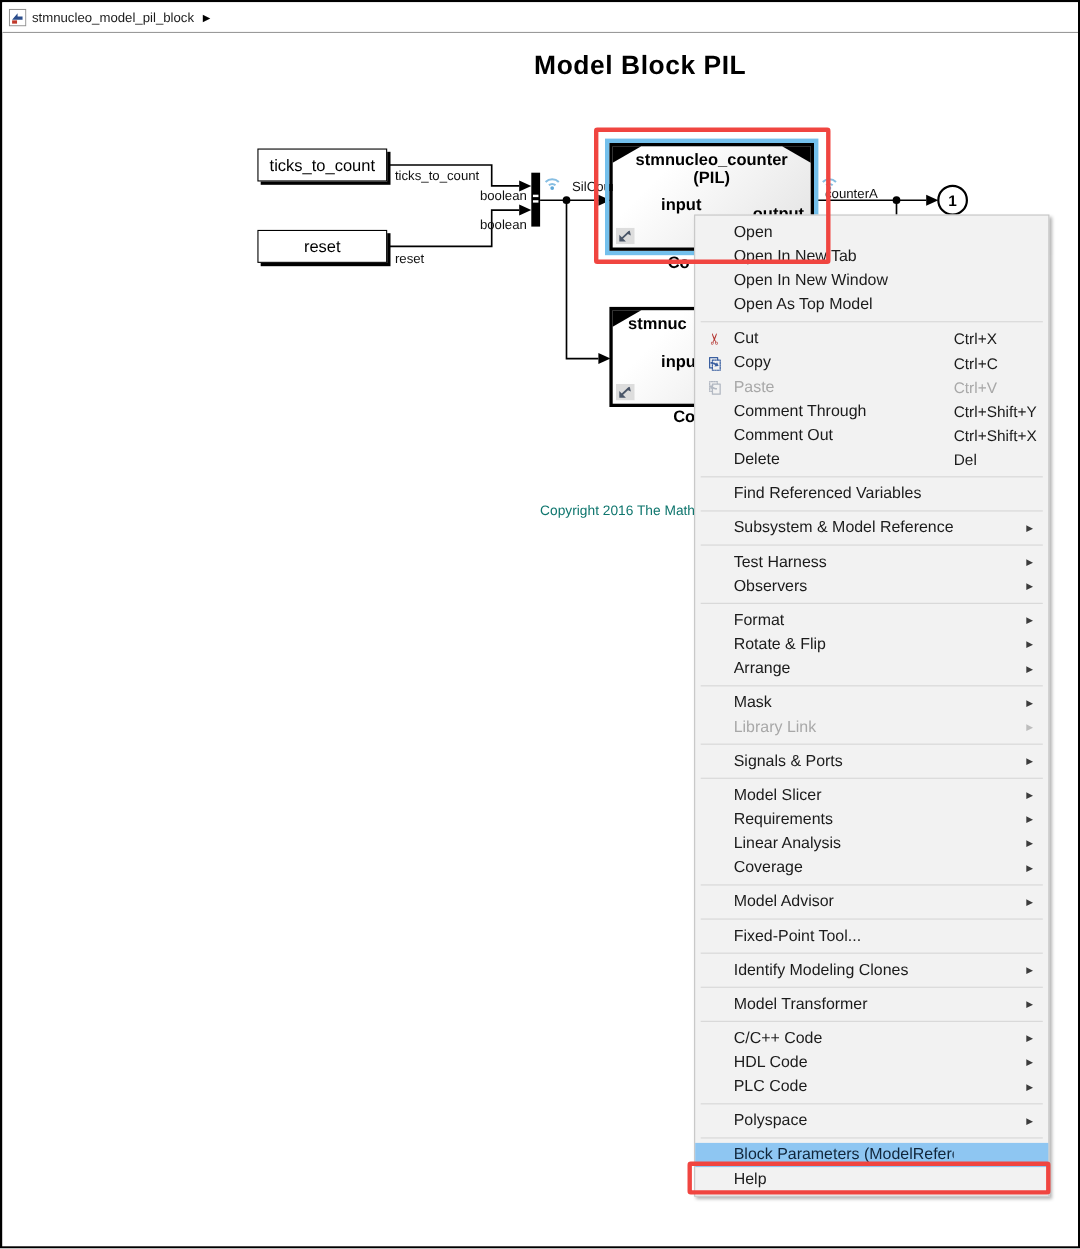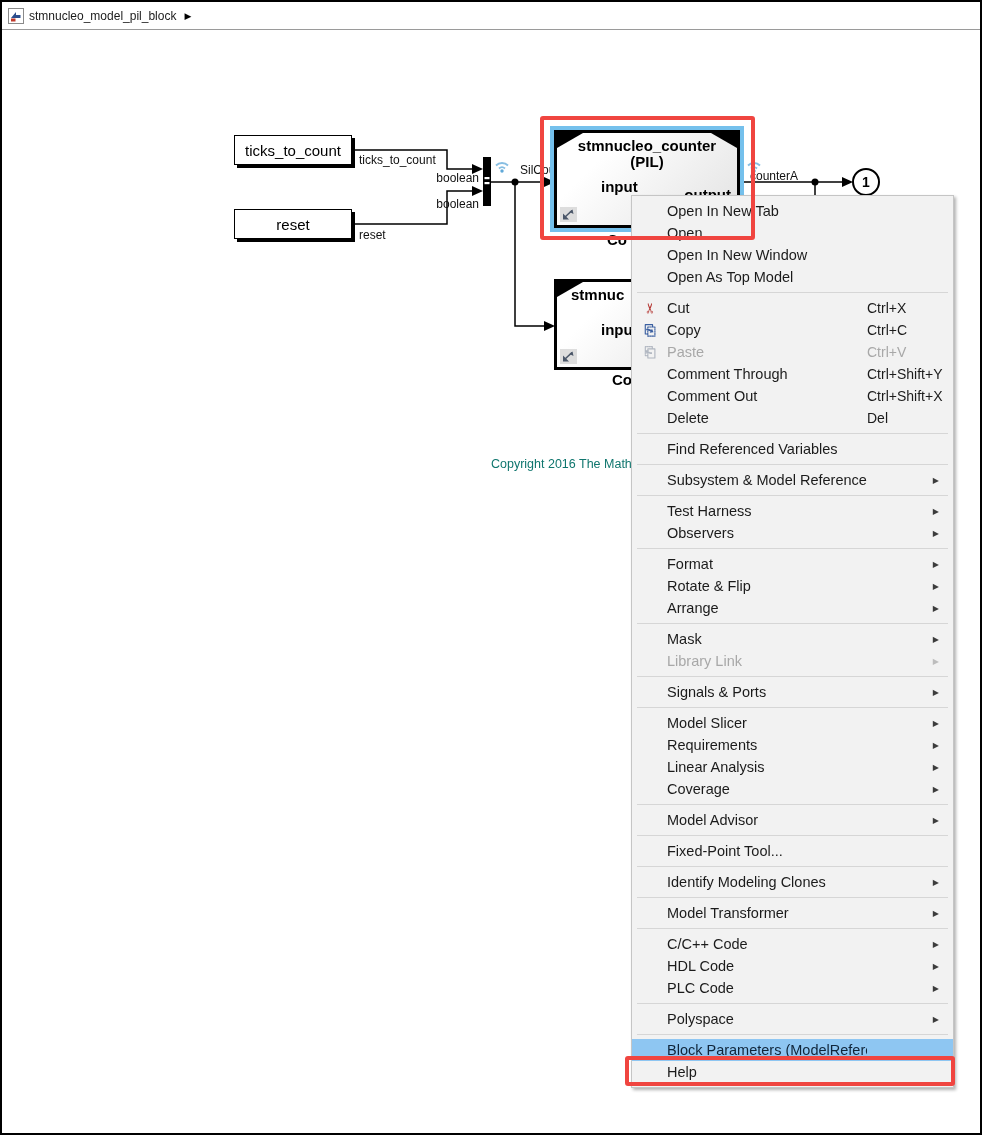--- a/index.html
+++ b/index.html
@@ -66,20 +66,21 @@
       <rect x="0.5" y="0.5" width="15" height="15" fill="#ffffff" stroke="#8a8a8a"></rect>
       <path d="M3 10 L8 4 L8 7 L12.5 7 L12.5 10 Z" fill="#2b4d8c"></path>
       <rect x="3" y="10.5" width="4.5" height="3" fill="#c0392b"></rect>
     </svg>
     <span class="bc-label">stmnucleo_model_pil_block</span>
     <span class="bc-arrow">▶</span>
   </div>
 
   <div class="canvas">
 
+    <div class="model-title">Model Block PIL</div>
 
     <svg class="wires" width="982" height="1135">
 
       <path d="M351 148 H445 V167 H470" fill="none" stroke="#000" stroke-width="1.5"></path>
       <polygon points="481,167 470,162 470,172" fill="#000"></polygon>
 
       <path d="M351 222 H445 V189 H470" fill="none" stroke="#000" stroke-width="1.5"></path>
       <polygon points="481,189 470,184 470,194" fill="#000"></polygon>
 
       <rect x="481" y="155" width="8" height="49" fill="#000"></rect>
@@ -160,25 +161,25 @@
     </div>
 
     <div class="frag" style="left:605px;top:229px;">Co</div>
     <div class="frag" style="left:610px;top:369px;">Co</div>
 
     <div class="copyright">Copyright 2016 The Math</div>
   </div>
 
   <div class="ctx" id="ctx-menu">
       <div class="menu-item">
+        <span class="mi-label">Open</span>
+        <span class="mi-shortcut"></span>
+      </div>
+      <div class="menu-item">
         <span class="mi-label">Open In New Tab</span>
-        <span class="mi-shortcut"></span>
-      </div>
-      <div class="menu-item">
-        <span class="mi-label">Open</span>
         <span class="mi-shortcut"></span>
       </div>
       <div class="menu-item">
         <span class="mi-label">Open In New Window</span>
         <span class="mi-shortcut"></span>
       </div>
       <div class="menu-item">
         <span class="mi-label">Open As Top Model</span>
         <span class="mi-shortcut"></span>
       </div>

